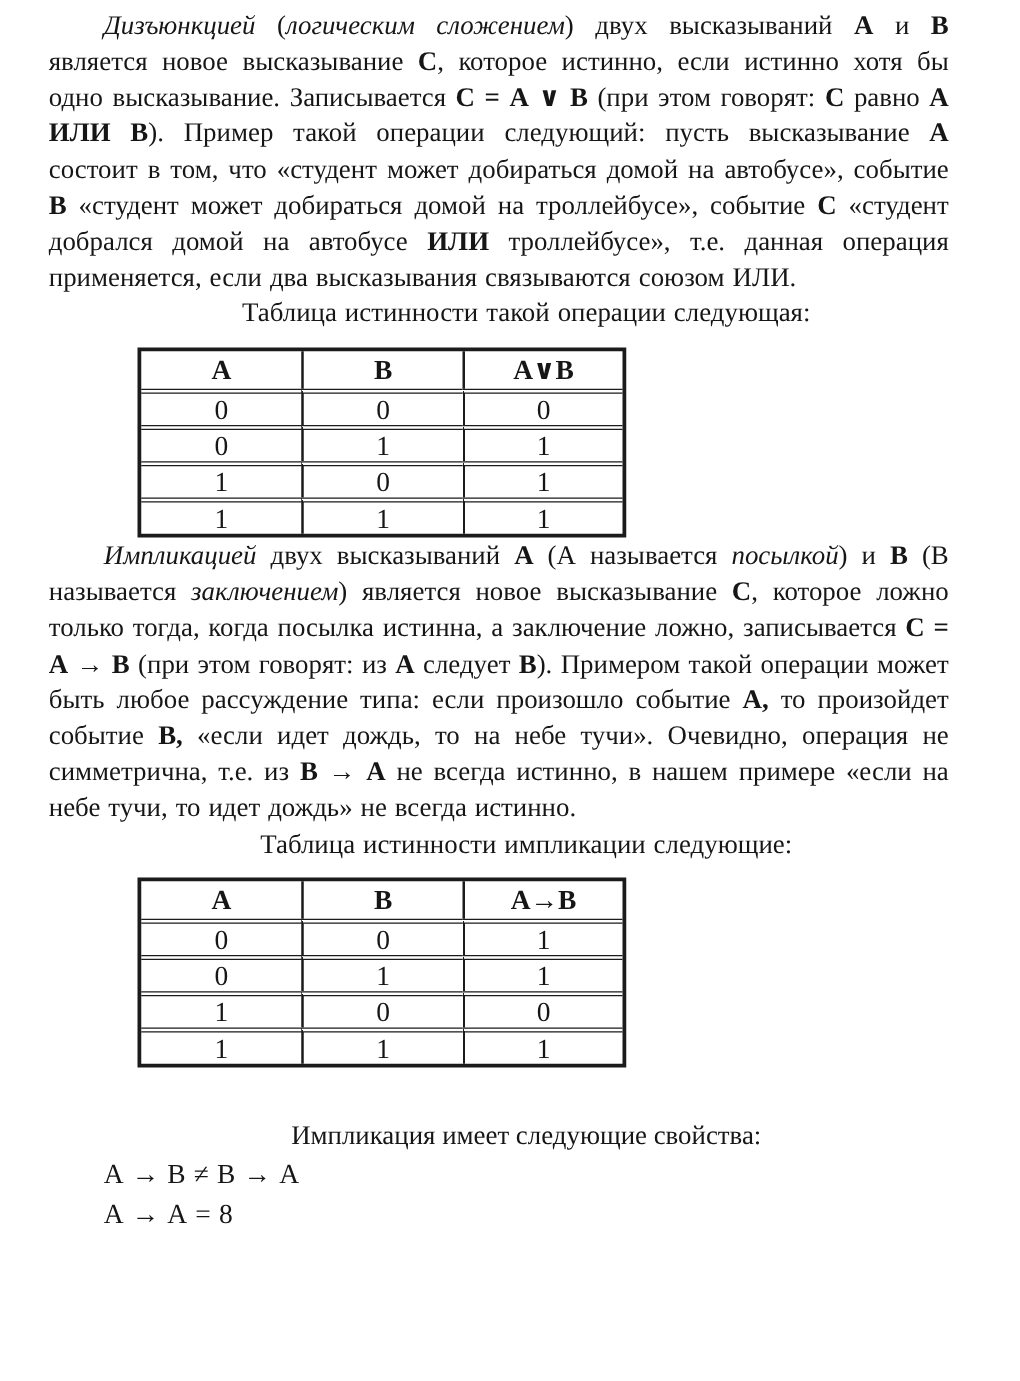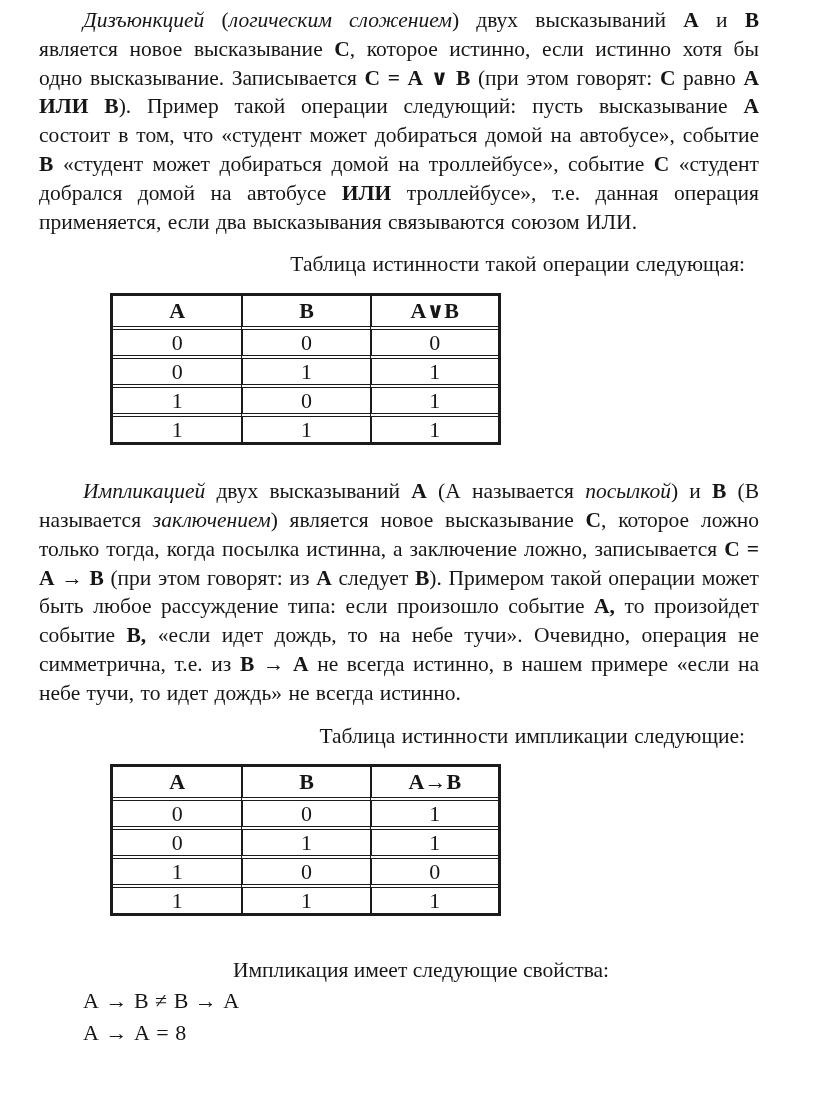--- a/index.html
+++ b/index.html
@@ -24,24 +24,24 @@
   }
   .para {
     margin: 0;
     text-align: justify;
     text-indent: 44px;
     word-spacing: 1px;
   }
   .para .bold { font-weight: 700; }
   .para .italic { font-style: italic; }
   .caption {
-    margin: 14px;
-    text-align: right;
+    margin: 0;
+    text-align: center;
   }
-  .para-implication { margin-top: 32px; }
+  .para-implication { }
   .truth-table {
     border-collapse: separate;
     border-spacing: 0;
     border: 3px solid #1b1b1b;
     margin: 13px 0 0 71px;
     width: 391px;
     table-layout: fixed;
   }
   .truth-table th, .truth-table td {
     text-align: center;

